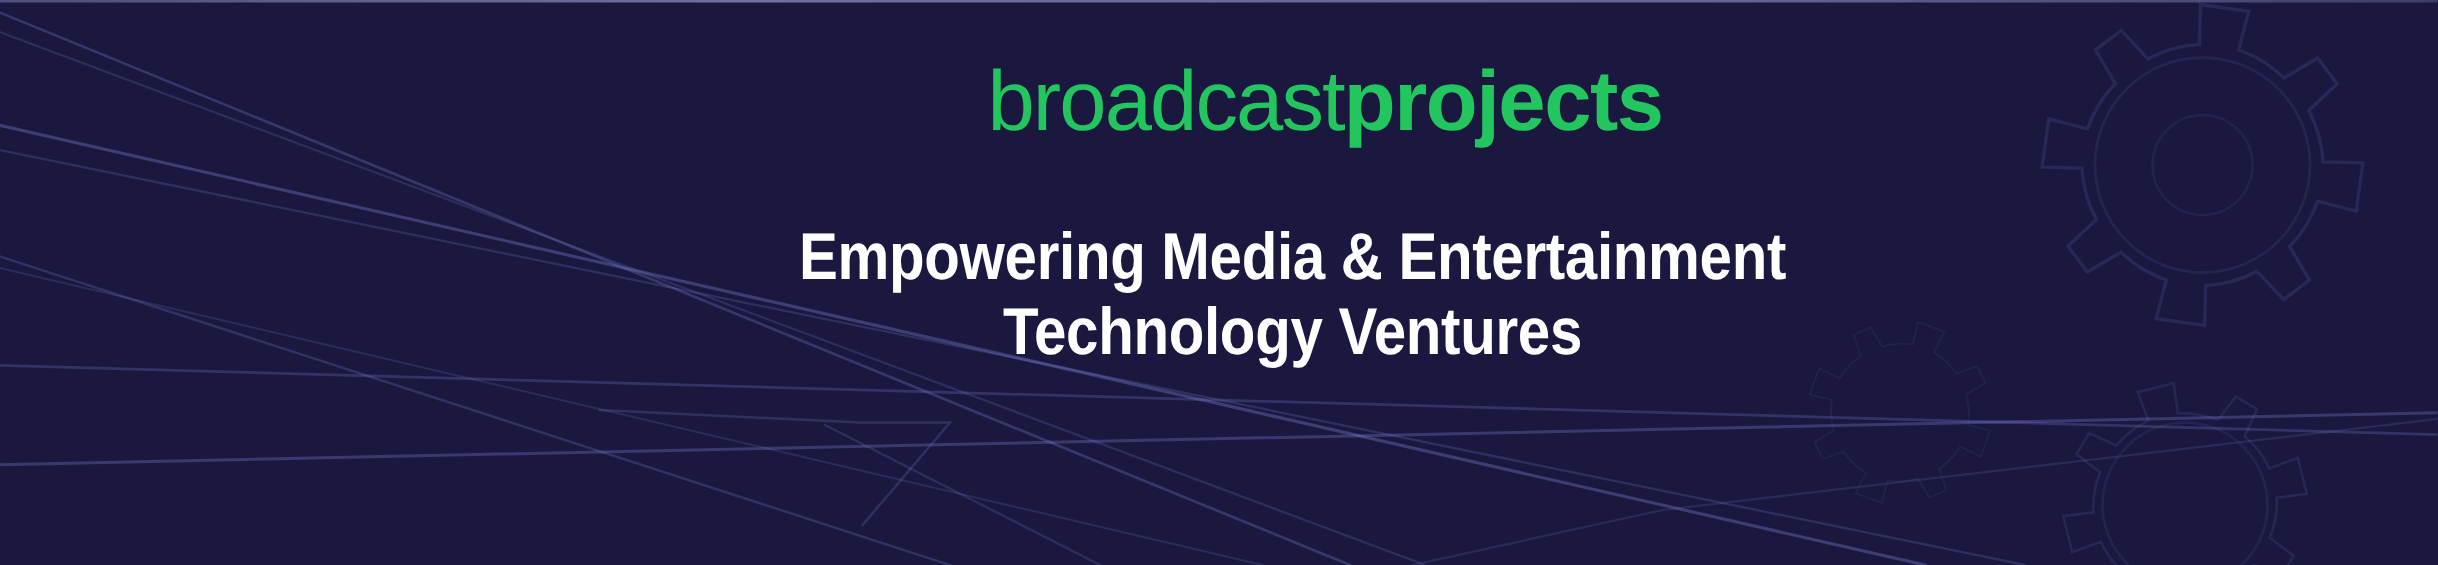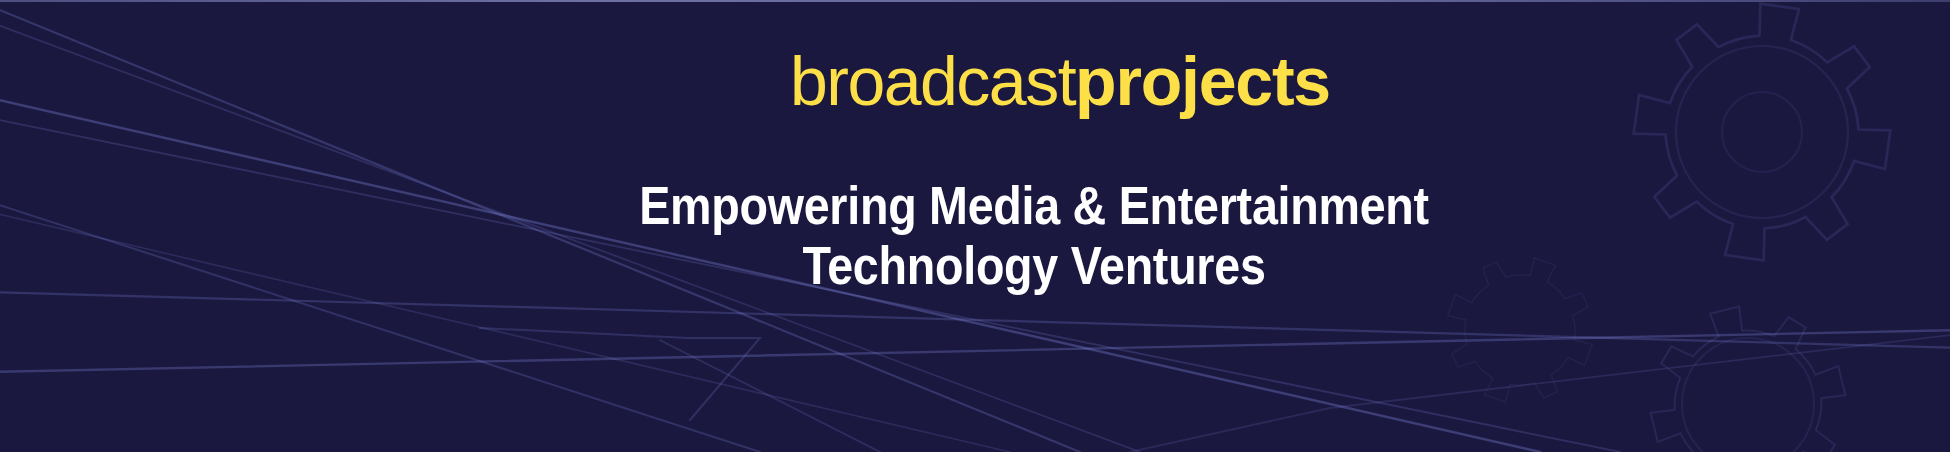--- a/index.html
+++ b/index.html
@@ -70,21 +70,21 @@
     height:100%;
   }
 
   .logo {
     position:absolute;
     top:47px;
     left:0;
     width:1330px;
     text-align:right;
     white-space:nowrap;
-    color:#fde047;
+    color:#22c55e;
     font-size:68px;
     line-height:1;
     letter-spacing:-1.5px;
   }
   .logo .w1 { font-weight:300; }
   .logo .w2 { font-weight:800; letter-spacing:-1.2px; }
 
   .tagline {
     position:absolute;
     top:176px;

